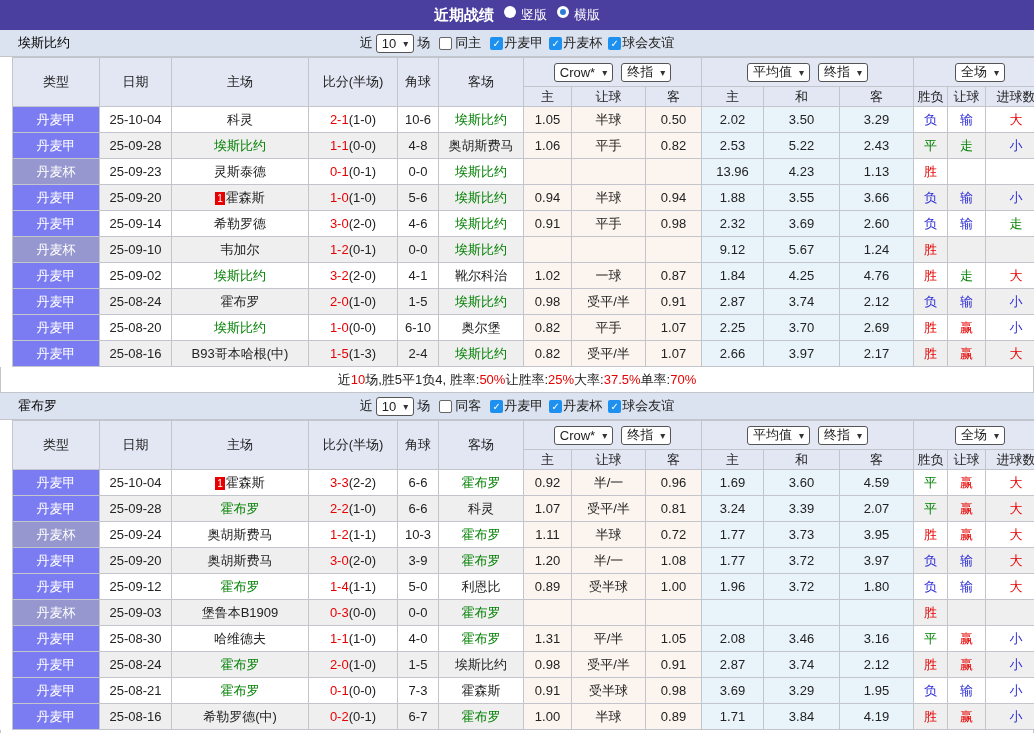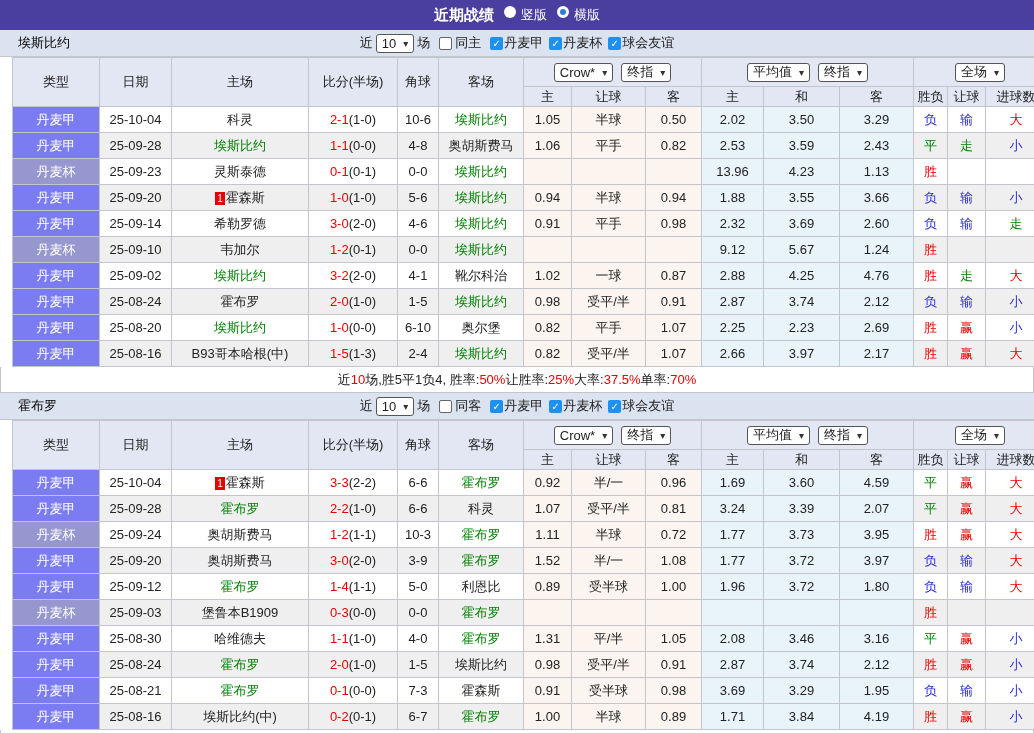--- a/index.html
+++ b/index.html
@@ -225,21 +225,21 @@
             <td class="type lg">丹麦甲</td>
             <td>25-09-28</td>
             <td class="focus">埃斯比约</td>
             <td><span class="ft">1-1</span><span class="ht">(0-0)</span></td>
             <td>4-8</td>
             <td>奥胡斯费马</td>
             <td class="crow">1.06</td>
             <td class="crow">平手</td>
             <td class="crow">0.82</td>
             <td class="avg">2.53</td>
-            <td class="avg">3.59</td>
+            <td class="avg">5.22</td>
             <td class="avg">2.43</td>
             <td style="color: rgb(0, 128, 0);">平</td>
             <td style="color: rgb(0, 128, 0);">走</td>
             <td style="color: rgb(43, 43, 213);">小</td>
           </tr>
           <tr class="odd">
             <td class="type cup">丹麦杯</td>
             <td>25-09-23</td>
             <td>灵斯泰德</td>
             <td><span class="ft">0-1</span><span class="ht">(0-1)</span></td>
@@ -309,21 +309,21 @@
           <tr class="odd">
             <td class="type lg">丹麦甲</td>
             <td>25-09-02</td>
             <td class="focus">埃斯比约</td>
             <td><span class="ft">3-2</span><span class="ht">(2-0)</span></td>
             <td>4-1</td>
             <td>靴尔科治</td>
             <td class="crow">1.02</td>
             <td class="crow">一球</td>
             <td class="crow">0.87</td>
-            <td class="avg">2.88</td>
+            <td class="avg">1.84</td>
             <td class="avg">4.25</td>
             <td class="avg">4.76</td>
             <td style="color: rgb(232, 0, 0);">胜</td>
             <td style="color: rgb(0, 128, 0);">走</td>
             <td style="color: rgb(232, 0, 0);">大</td>
           </tr>
           <tr class="even">
             <td class="type lg">丹麦甲</td>
             <td>25-08-24</td>
             <td>霍布罗</td>
@@ -344,21 +344,21 @@
             <td class="type lg">丹麦甲</td>
             <td>25-08-20</td>
             <td class="focus">埃斯比约</td>
             <td><span class="ft">1-0</span><span class="ht">(0-0)</span></td>
             <td>6-10</td>
             <td>奥尔堡</td>
             <td class="crow">0.82</td>
             <td class="crow">平手</td>
             <td class="crow">1.07</td>
             <td class="avg">2.25</td>
-            <td class="avg">2.23</td>
+            <td class="avg">3.70</td>
             <td class="avg">2.69</td>
             <td style="color: rgb(232, 0, 0);">胜</td>
             <td style="color: rgb(232, 0, 0);">赢</td>
             <td style="color: rgb(43, 43, 213);">小</td>
           </tr>
           <tr class="even">
             <td class="type lg">丹麦甲</td>
             <td>25-08-16</td>
             <td>B93哥本哈根(中)</td>
             <td><span class="ft">1-5</span><span class="ht">(1-3)</span></td>
@@ -528,21 +528,21 @@
             <td style="color: rgb(232, 0, 0);">赢</td>
             <td style="color: rgb(232, 0, 0);">大</td>
           </tr>
           <tr class="even">
             <td class="type lg">丹麦甲</td>
             <td>25-09-20</td>
             <td>奥胡斯费马</td>
             <td><span class="ft">3-0</span><span class="ht">(2-0)</span></td>
             <td>3-9</td>
             <td class="focus">霍布罗</td>
-            <td class="crow">1.52</td>
+            <td class="crow">1.20</td>
             <td class="crow">半/一</td>
             <td class="crow">1.08</td>
             <td class="avg">1.77</td>
             <td class="avg">3.72</td>
             <td class="avg">3.97</td>
             <td style="color: rgb(43, 43, 213);">负</td>
             <td style="color: rgb(43, 43, 213);">输</td>
             <td style="color: rgb(232, 0, 0);">大</td>
           </tr>
           <tr class="odd">
@@ -626,21 +626,21 @@
             <td class="avg">3.69</td>
             <td class="avg">3.29</td>
             <td class="avg">1.95</td>
             <td style="color: rgb(43, 43, 213);">负</td>
             <td style="color: rgb(43, 43, 213);">输</td>
             <td style="color: rgb(43, 43, 213);">小</td>
           </tr>
           <tr class="even">
             <td class="type lg">丹麦甲</td>
             <td>25-08-16</td>
-            <td>埃斯比约(中)</td>
+            <td>希勒罗德(中)</td>
             <td><span class="ft">0-2</span><span class="ht">(0-1)</span></td>
             <td>6-7</td>
             <td class="focus">霍布罗</td>
             <td class="crow">1.00</td>
             <td class="crow">半球</td>
             <td class="crow">0.89</td>
             <td class="avg">1.71</td>
             <td class="avg">3.84</td>
             <td class="avg">4.19</td>
             <td style="color: rgb(232, 0, 0);">胜</td>

